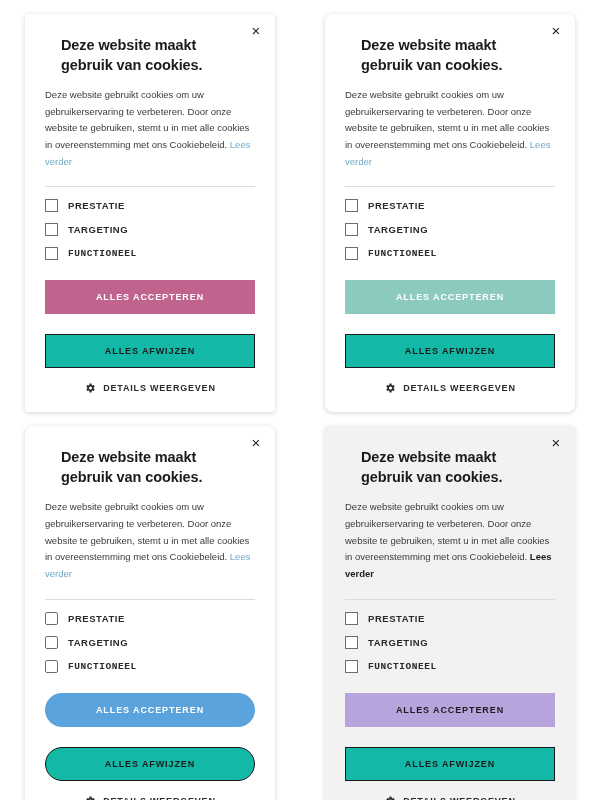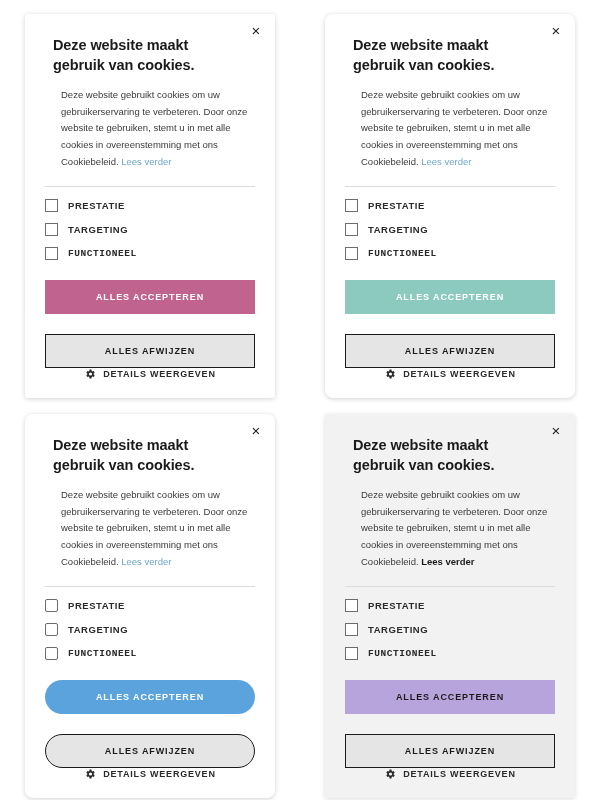--- a/index.html
+++ b/index.html
@@ -45,28 +45,28 @@
     background: none; border: none;
     padding: 0;
     font-family: "Liberation Sans", sans-serif;
   }
 
   .title {
     font-size: 14.5px;
     font-weight: bold;
     line-height: 1.35;
     color: #1b1b1b;
-    margin: 0 18px 12px 8px;
+    margin: 0 18px 12px 16px;
     letter-spacing: -0.1px;
   }
   .body-text {
     font-size: 9.5px;
     line-height: 1.75;
     color: #3a3a3a;
-    margin: 0 0 16px 16px;
+    margin: 0 0 16px 0;
   }
   .link {
     color: #6fa8c7;
     text-decoration: none;
     cursor: pointer;
   }
   .link.dark { color: #1b1b1b; font-weight: bold; }
 
   .divider {
     height: 1px;
@@ -107,32 +107,33 @@
     letter-spacing: 0.9px;
     padding: 11px 19px;
     margin-top: 20px;
     cursor: pointer;
     border: 1px solid transparent;
     font-family: "Liberation Sans", sans-serif;
   }
   .btn-accept { color: #ffffff; }
   .btn-accept.dark-text { color: #1b1b1b; }
   .btn-reject {
-    background: #e5e5e5;
+    background: #14b8a6;
     border: 1px solid #1b1b1b;
     color: #1b1b1b;
   }
   .btn.sq { border-radius: 0; }
   .btn.pill { border-radius: 22px; }
 
   .details {
     display: flex;
     align-items: center;
     justify-content: center;
     gap: 7px;
+    margin-top: 14px;
     cursor: pointer;
   }
   .details-label {
     font-size: 9px;
     font-weight: bold;
     letter-spacing: 0.8px;
     color: #2a2a2a;
   }
   .gear { width: 12px; height: 12px; display: block; }
 </style>

